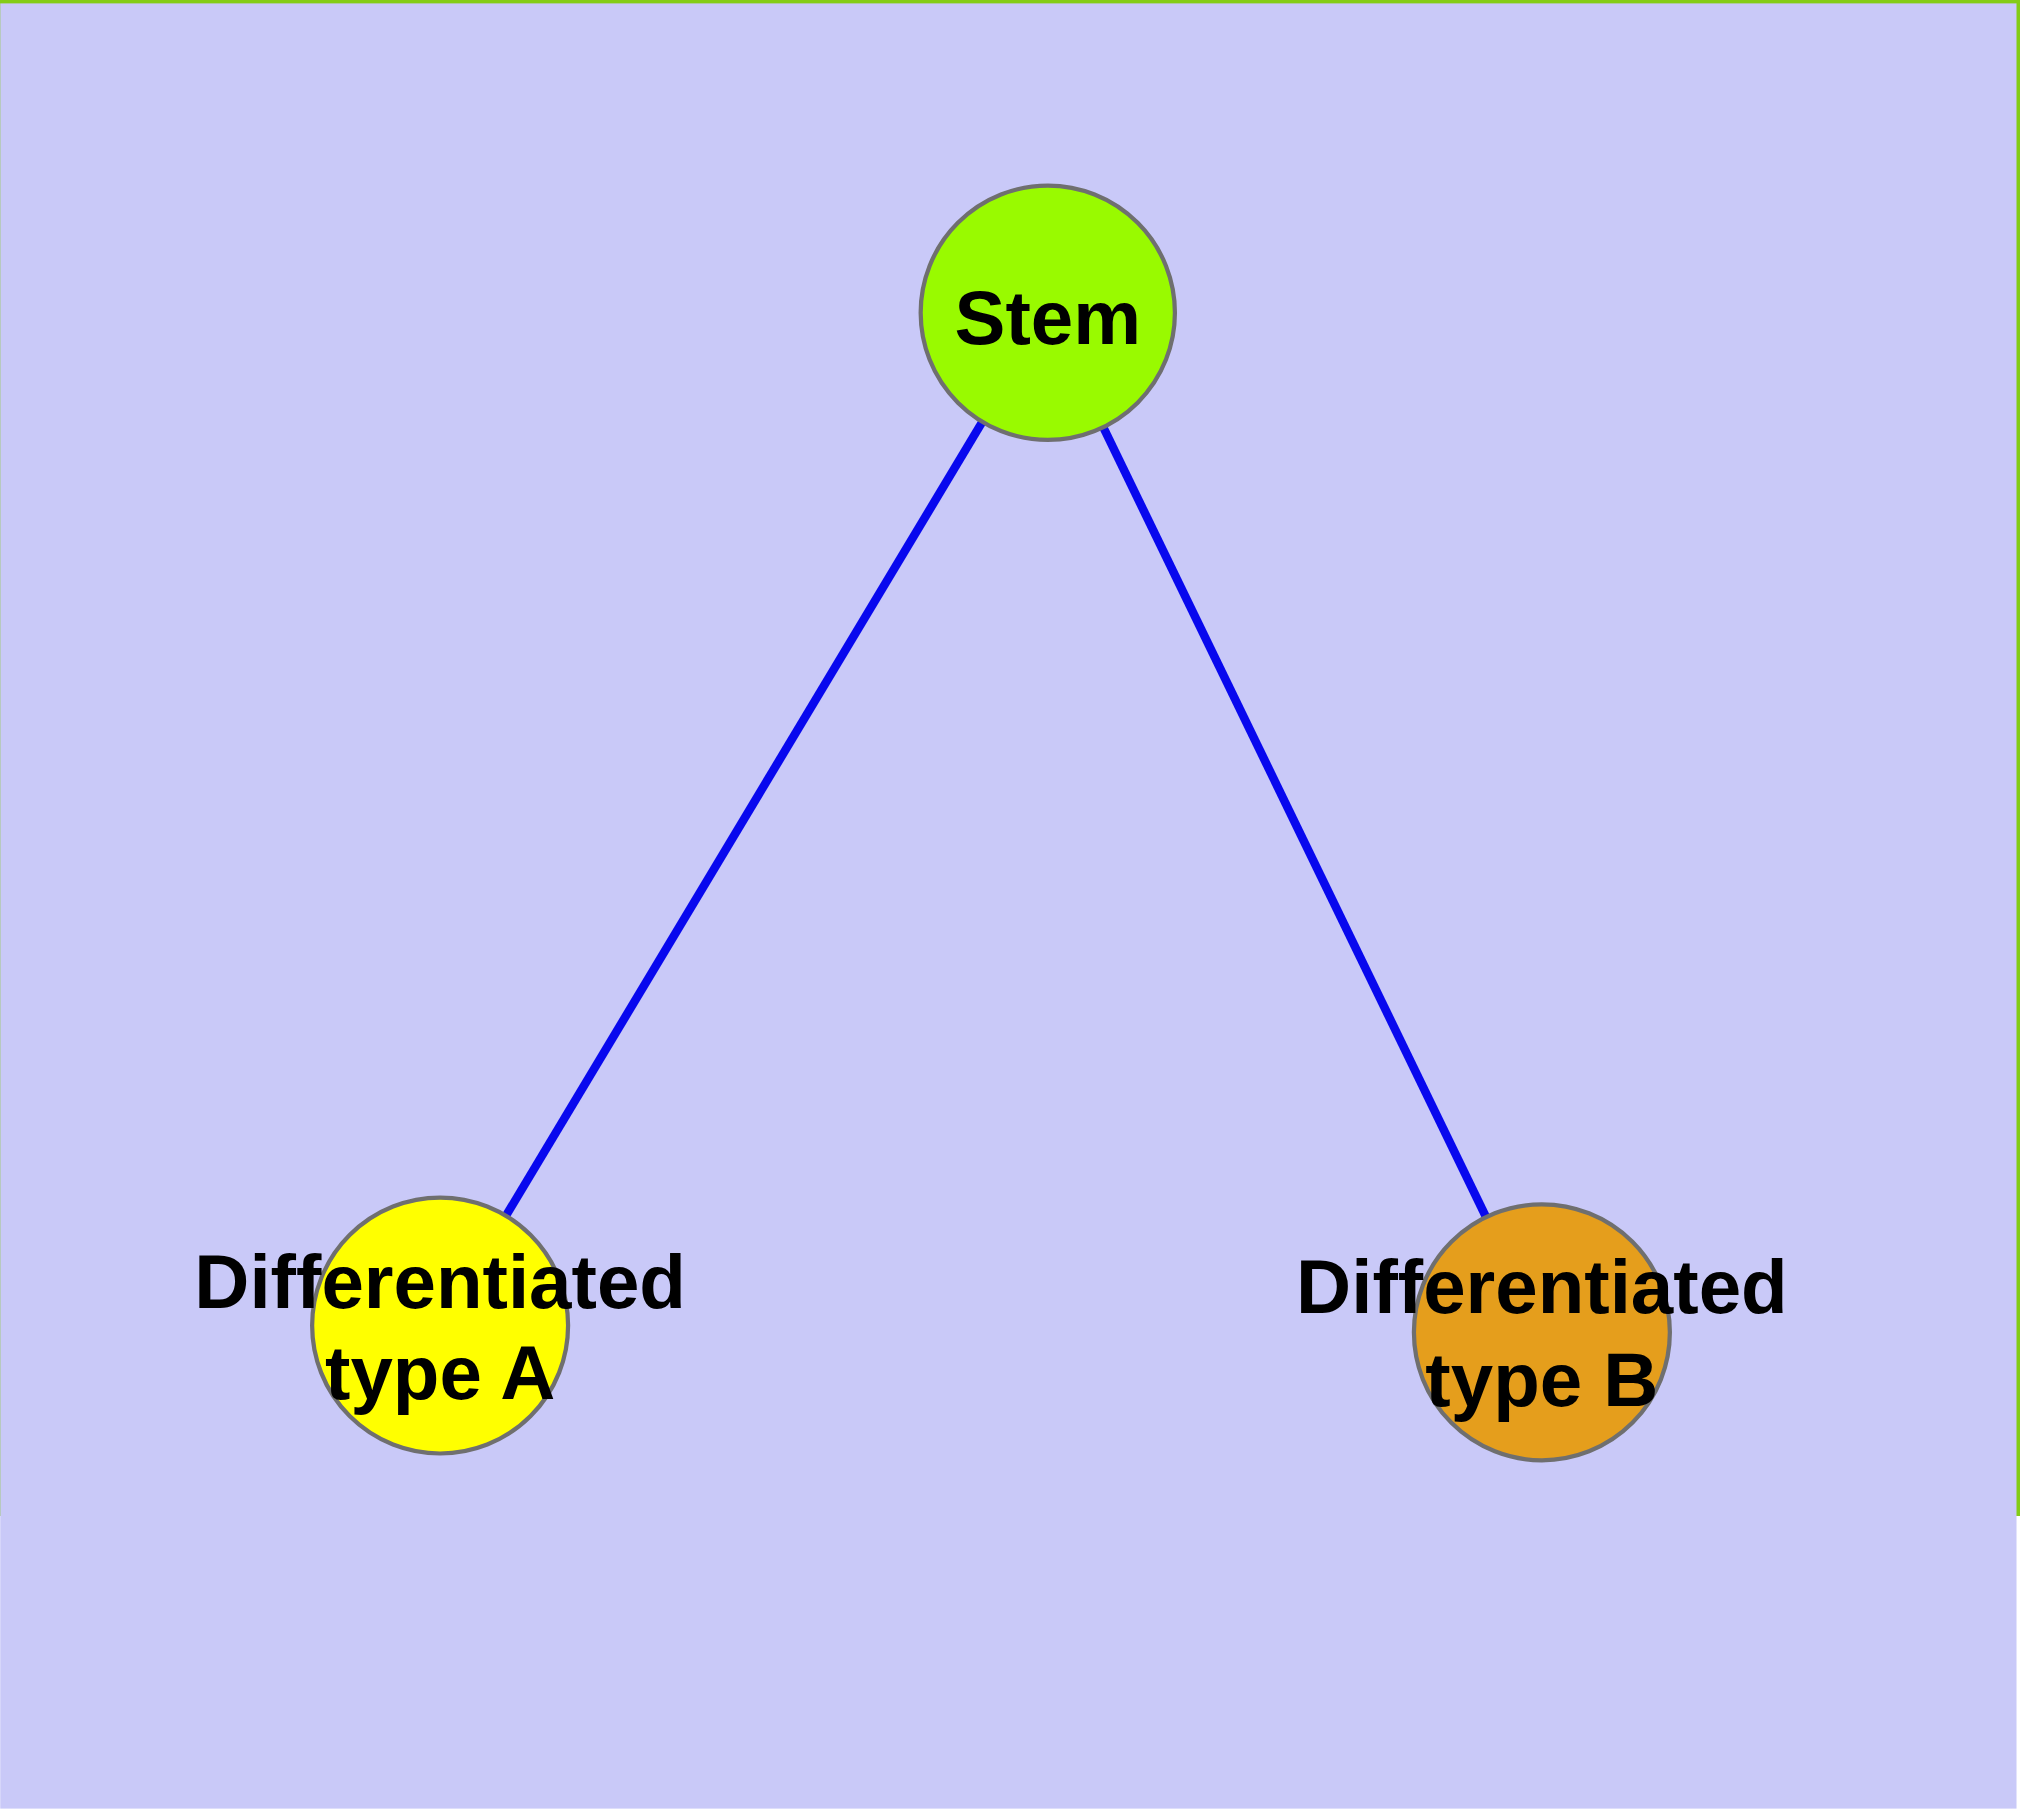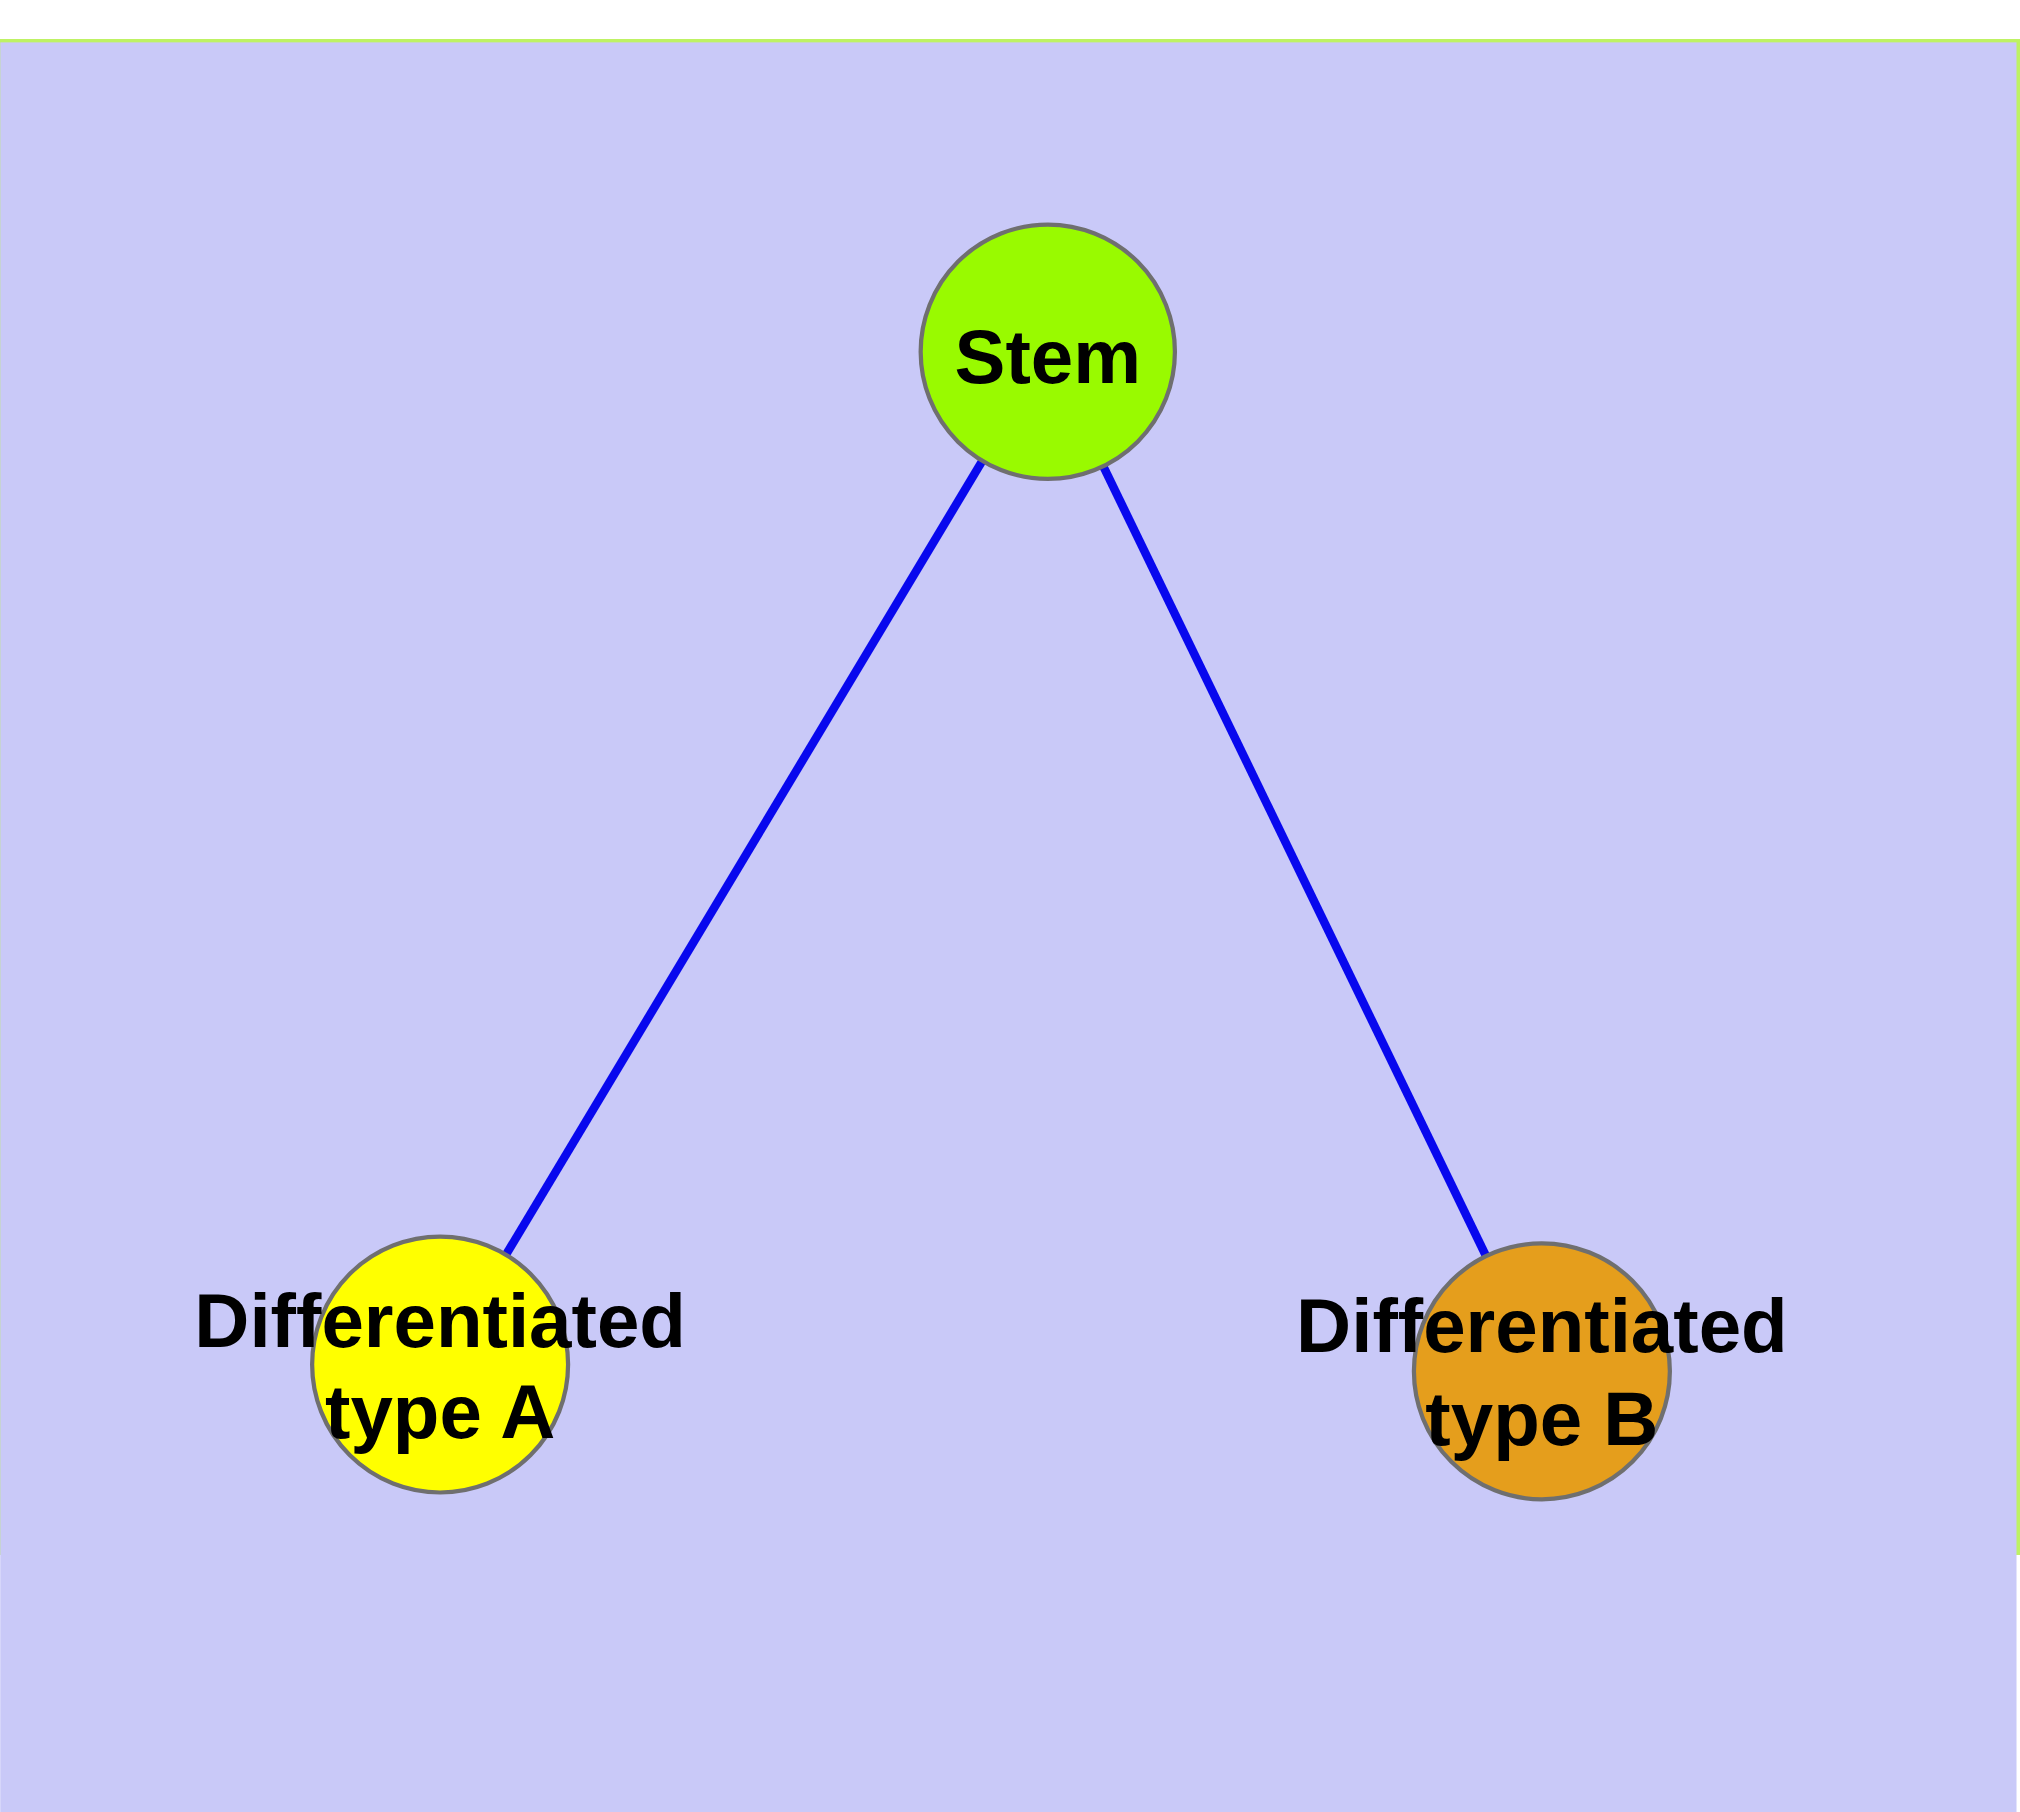--- a/index.html
+++ b/index.html
@@ -7,22 +7,21 @@
     padding: 0;
     background: #ffffff;
     width: 2021px;
     height: 1812px;
     overflow: hidden;
   }
   .stage {
     position: relative;
     width: 2021px;
     height: 1516px;
-    background: #bef264;
-    margin-top: 39px;
+    background: #84cc16;
   }
   svg.graph {
     display: block;
     width: 2021px;
     height: 1812px;
   }
   .node-label {
     font-family: "Liberation Sans", sans-serif;
     font-weight: 700;
     font-size: 90px;

